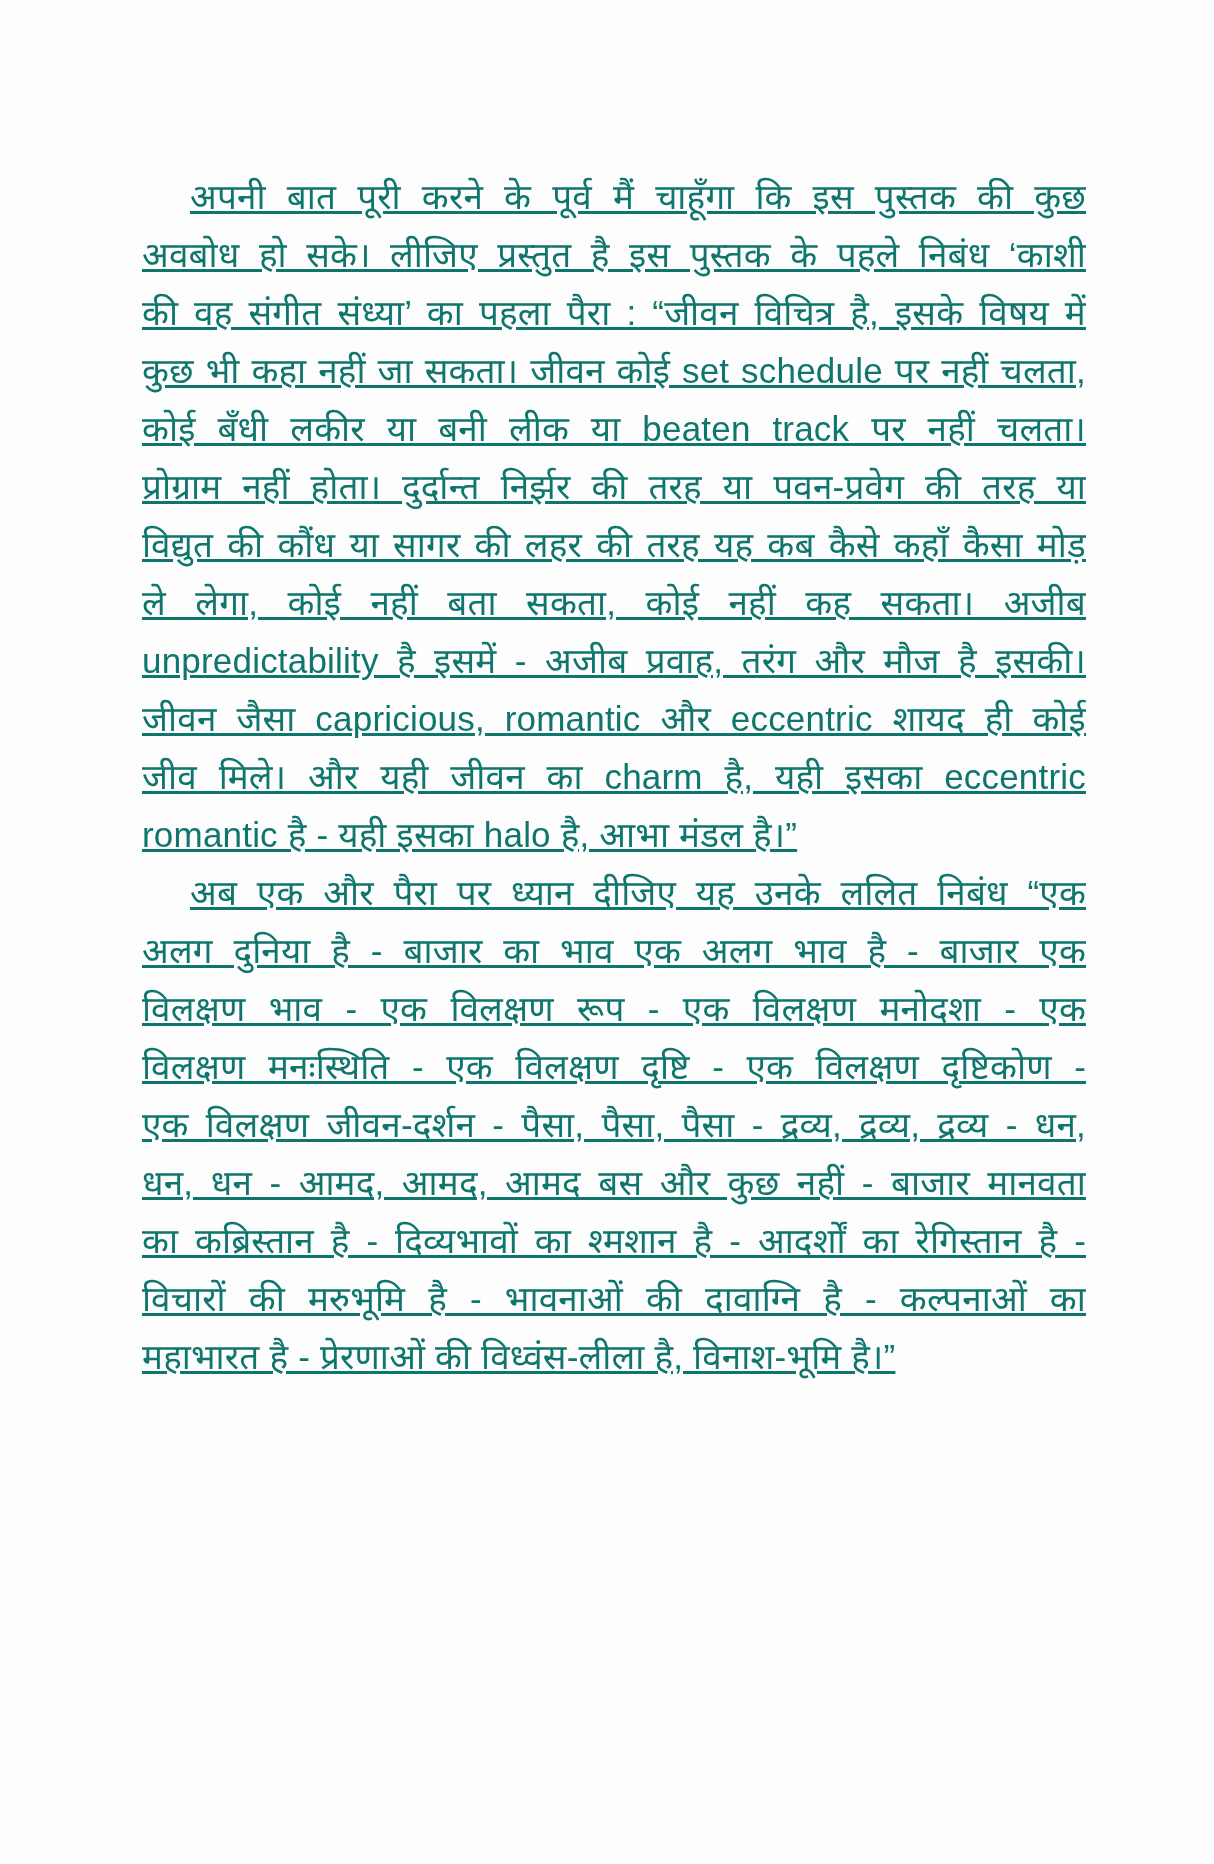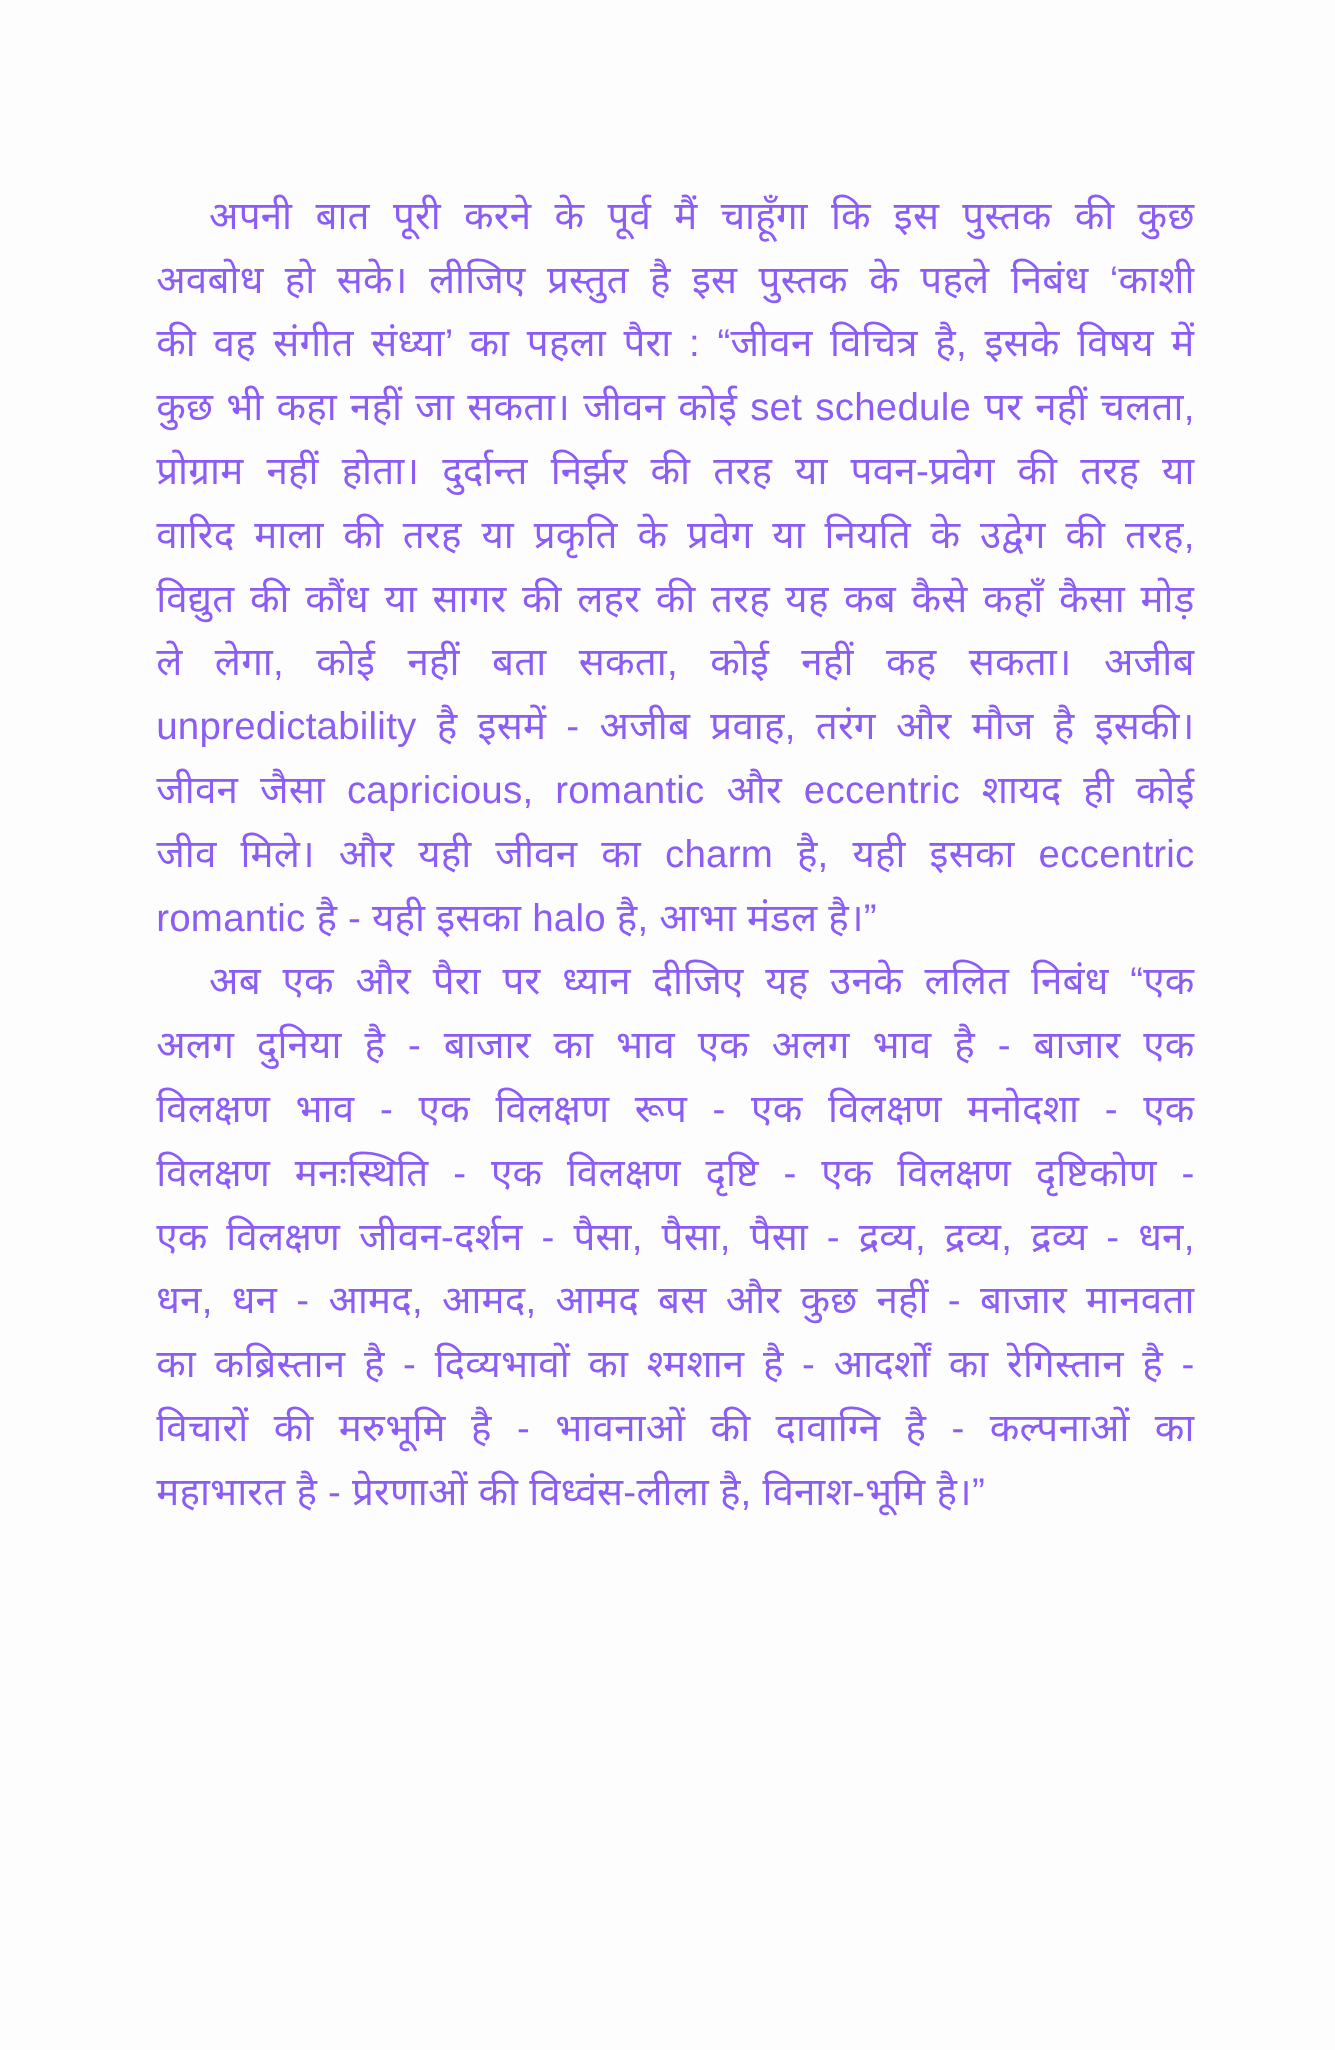--- a/index.html
+++ b/index.html
@@ -12,21 +12,22 @@
     width: 1214px;
     height: 1864px;
     background: #fdfdfd;
     overflow: hidden;
   }
   .text-block {
     position: absolute;
     left: 142px;
     top: 168px;
     width: 944px;
-    color: #8b5cf6;
+    color: #0f766e;
+    text-decoration: underline;
   }
   .line {
     font-family: "Liberation Sans", "DejaVu Sans", sans-serif;
     font-size: 35px;
     height: 58px;
     line-height: 58px;
     text-align: justify;
     text-align-last: justify;
     overflow: hidden;
     letter-spacing: 0.2px;
@@ -40,22 +41,22 @@
 </style>
 </head>
 <body>
 
 <div class="page">
   <div class="text-block">
       <div class="line indent">अपनी बात पूरी करने के पूर्व मैं चाहूँगा कि इस पुस्तक की कुछ</div>
       <div class="line">अवबोध हो सके। लीजिए प्रस्तुत है इस पुस्तक के पहले निबंध ‘काशी</div>
       <div class="line">की वह संगीत संध्या’ का पहला पैरा : “जीवन विचित्र है, इसके विषय में</div>
       <div class="line">कुछ भी कहा नहीं जा सकता। जीवन कोई set schedule पर नहीं चलता,</div>
+      <div class="line">कोई बँधी लकीर या बनी लीक या beaten track पर नहीं चलता।</div>
       <div class="line">प्रोग्राम नहीं होता। दुर्दान्त निर्झर की तरह या पवन-प्रवेग की तरह या</div>
-      <div class="line">वारिद माला की तरह या प्रकृति के प्रवेग या नियति के उद्वेग की तरह,</div>
       <div class="line">विद्युत की कौंध या सागर की लहर की तरह यह कब कैसे कहाँ कैसा मोड़</div>
       <div class="line">ले लेगा, कोई नहीं बता सकता, कोई नहीं कह सकता। अजीब</div>
       <div class="line">unpredictability है इसमें - अजीब प्रवाह, तरंग और मौज है इसकी।</div>
       <div class="line">जीवन जैसा capricious, romantic और eccentric शायद ही कोई</div>
       <div class="line">जीव मिले। और यही जीवन का charm है, यही इसका eccentric</div>
       <div class="line para-end">romantic है - यही इसका halo है, आभा मंडल है।”</div>
       <div class="line indent">अब एक और पैरा पर ध्यान दीजिए यह उनके ललित निबंध “एक</div>
       <div class="line">अलग दुनिया है - बाजार का भाव एक अलग भाव है - बाजार एक</div>
       <div class="line">विलक्षण भाव - एक विलक्षण रूप - एक विलक्षण मनोदशा - एक</div>
       <div class="line">विलक्षण मनःस्थिति - एक विलक्षण दृष्टि - एक विलक्षण दृष्टिकोण -</div>

